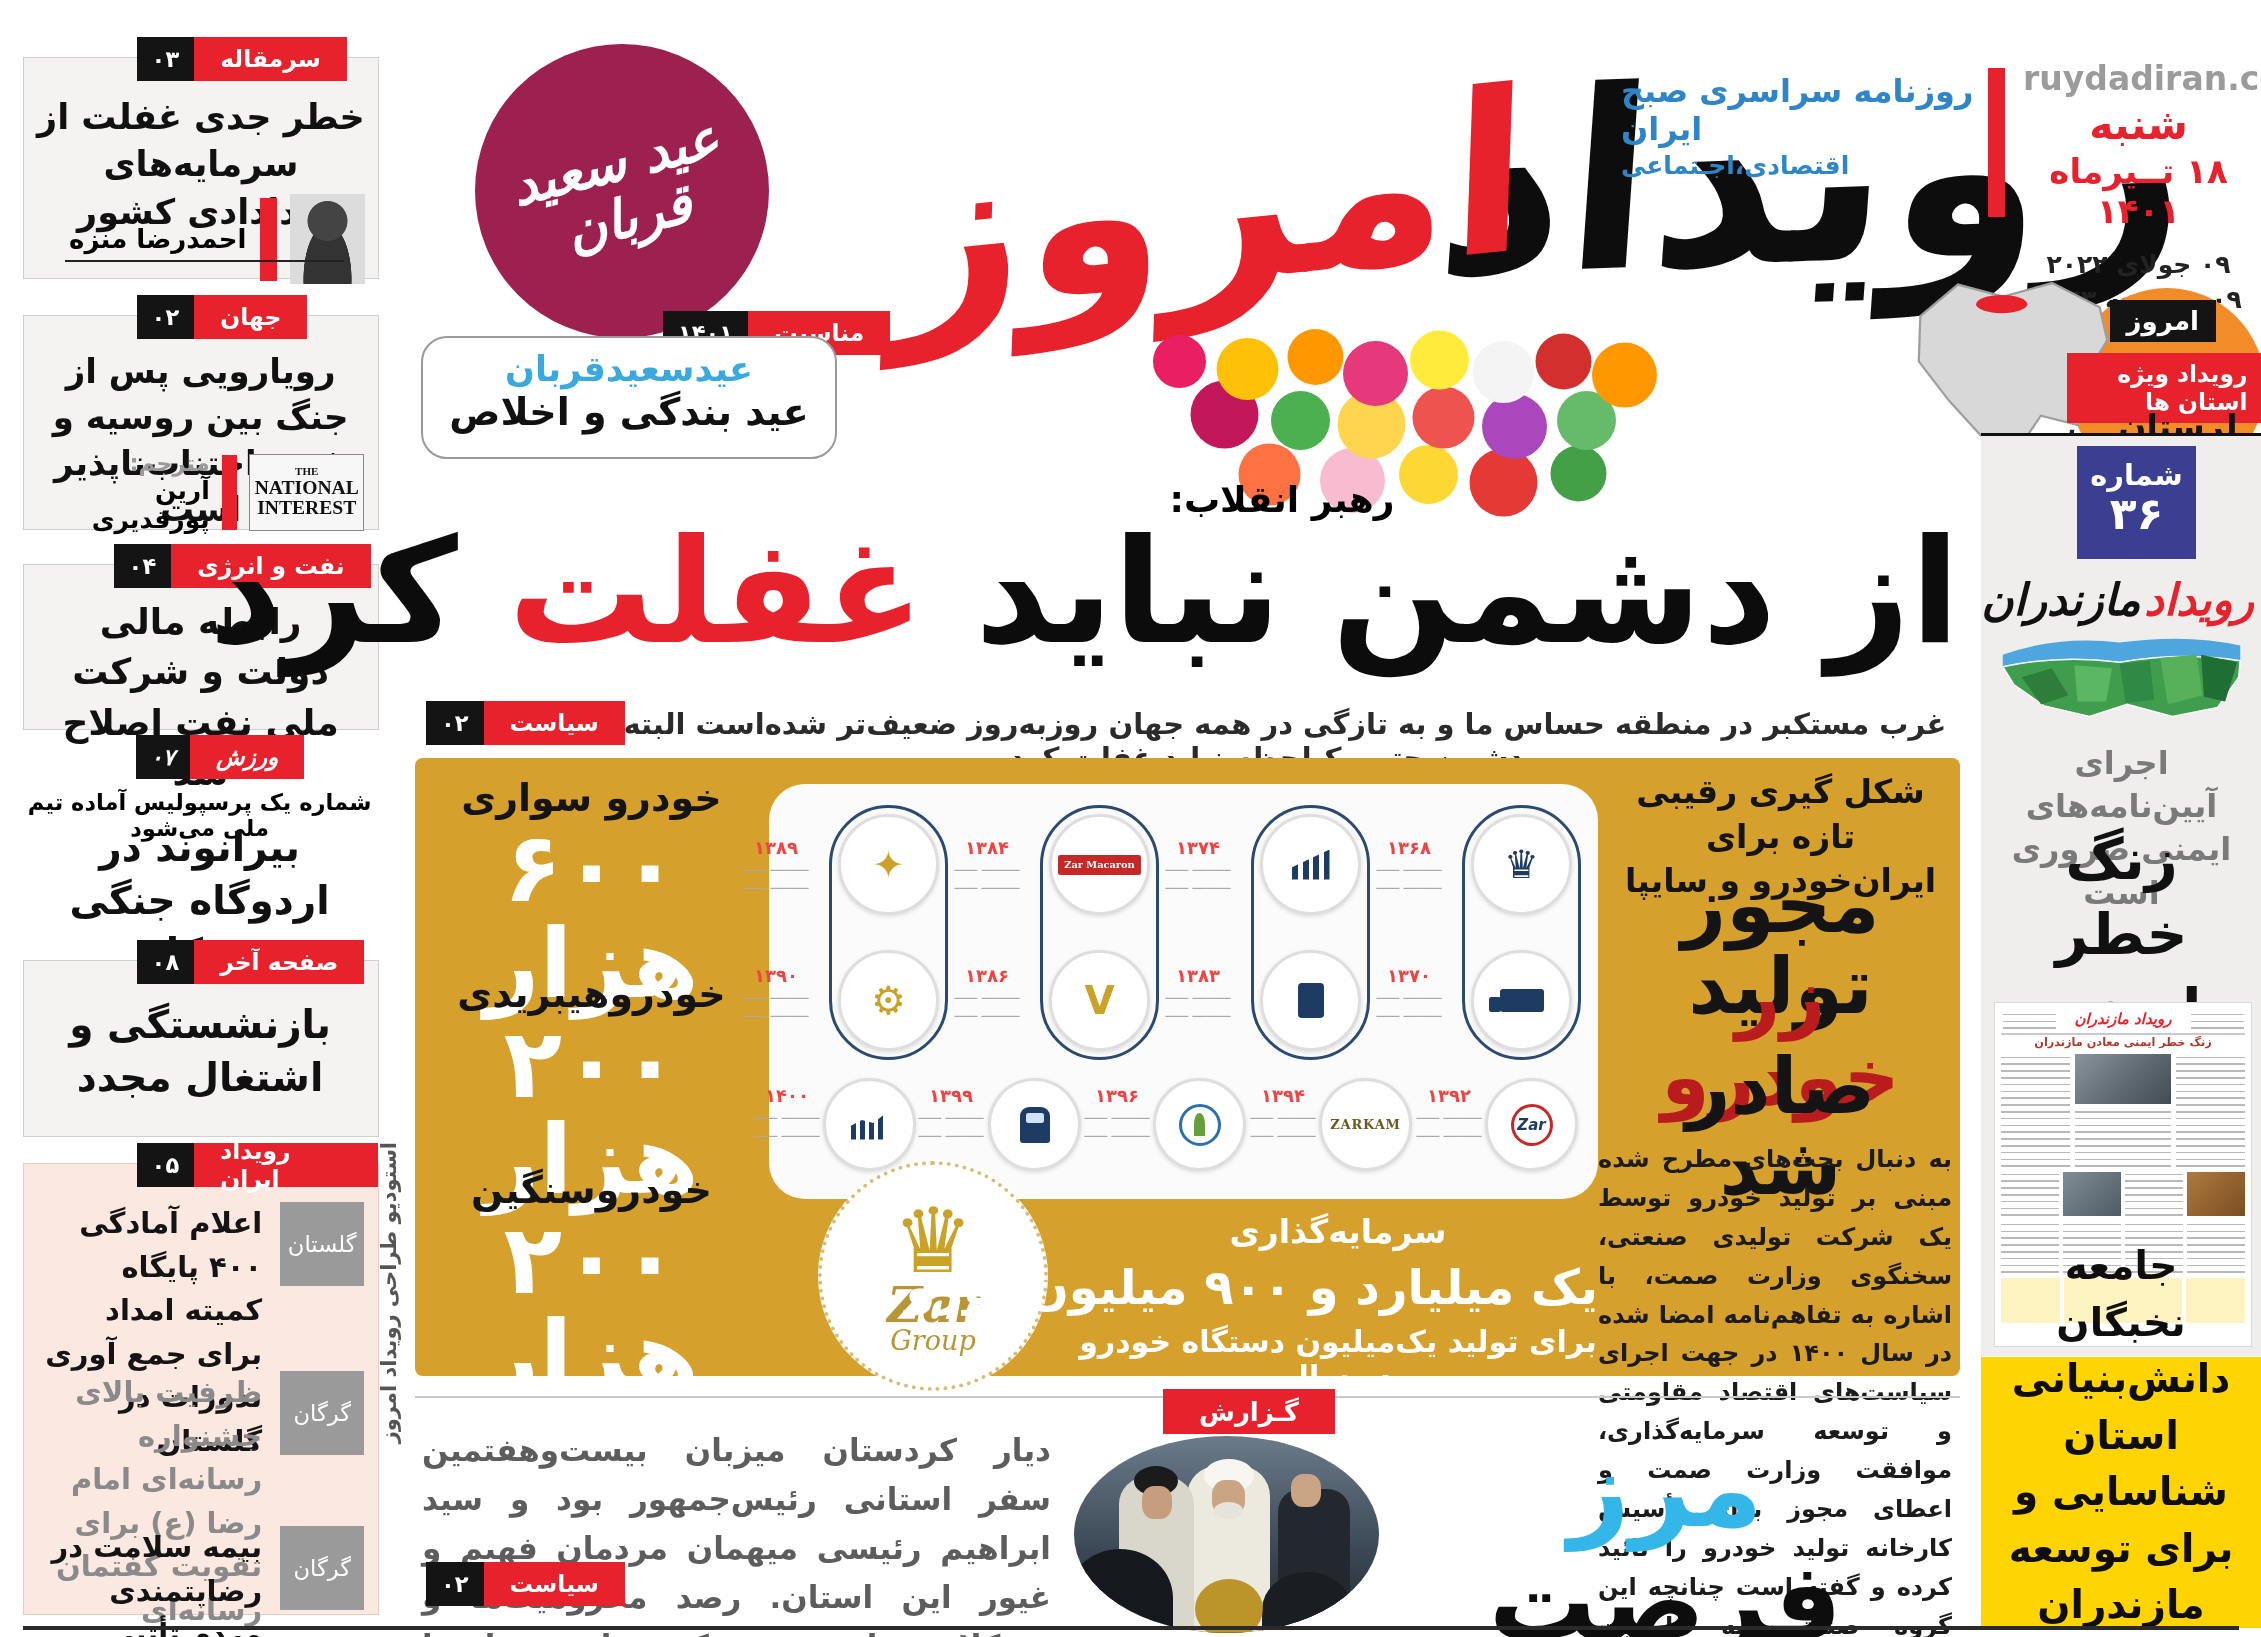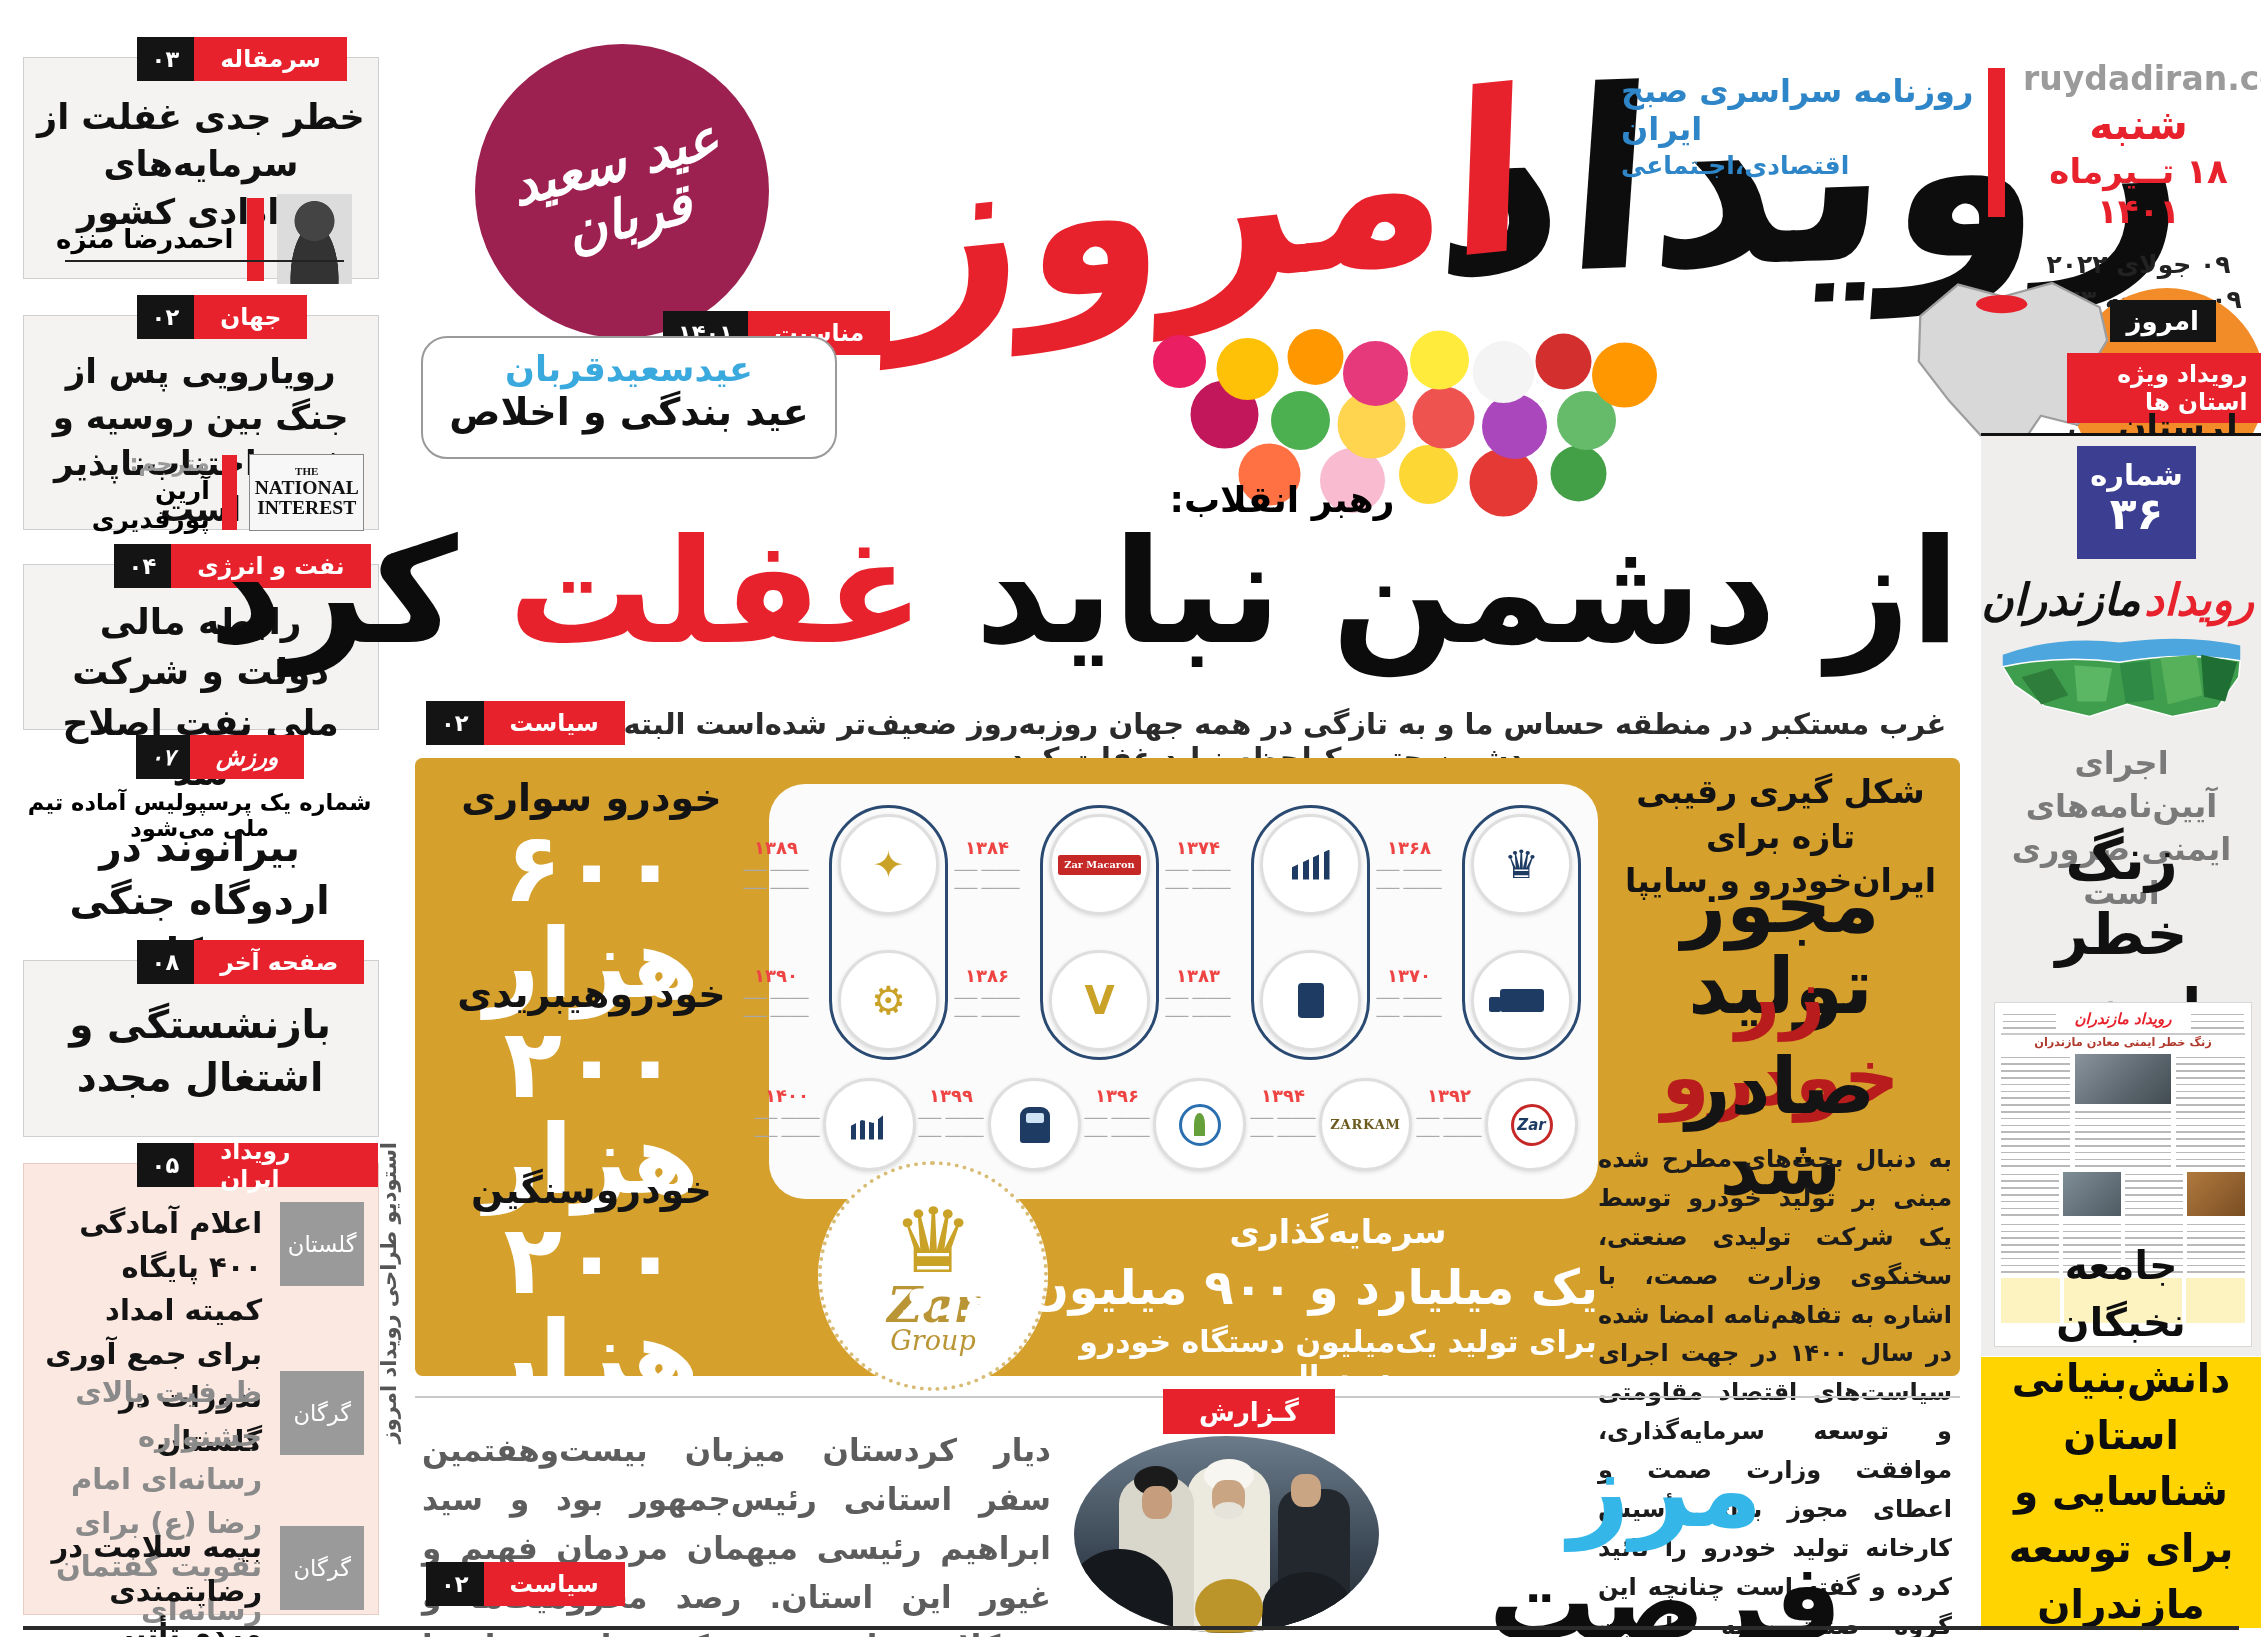--- a/index.html
+++ b/index.html
@@ -88,21 +88,21 @@
 <body>
 
 <div id="page">
 
   <div class="abs newsbox" style="left:22.6px;top:57px;width:354px;height:220px;">
     <div class="abs seclabel" style="left:113px;top:-21px;">
       <div class="num">۰۳</div>
       <div class="name">سرمقاله</div>
     </div>
     <div class="abs boxtitle" style="left:11.3px;top:36px;width:332px;font-size:35px;">خطر جدی غفلت از سرمایه‌های خدادادی کشور</div>
-    <div class="abs authorrow" style="left:30px;top:136px;width:301px;text-align:right;">
+    <div class="abs authorrow" style="left:43px;top:136px;width:301px;text-align:right;">
       <div class="portrait"></div>
       <div class="redbar"></div>
       <div class="b" style="font-size:26px;">احمدرضا منزه</div>
     </div>
     <div class="abs underline" style="left:41px;top:202px;width:279px;"></div>
   </div>
 
   <div class="abs newsbox" style="left:22.6px;top:315px;width:354px;height:213px;">
     <div class="abs seclabel" style="left:113px;top:-21px;">
       <div class="num">۰۲</div>

